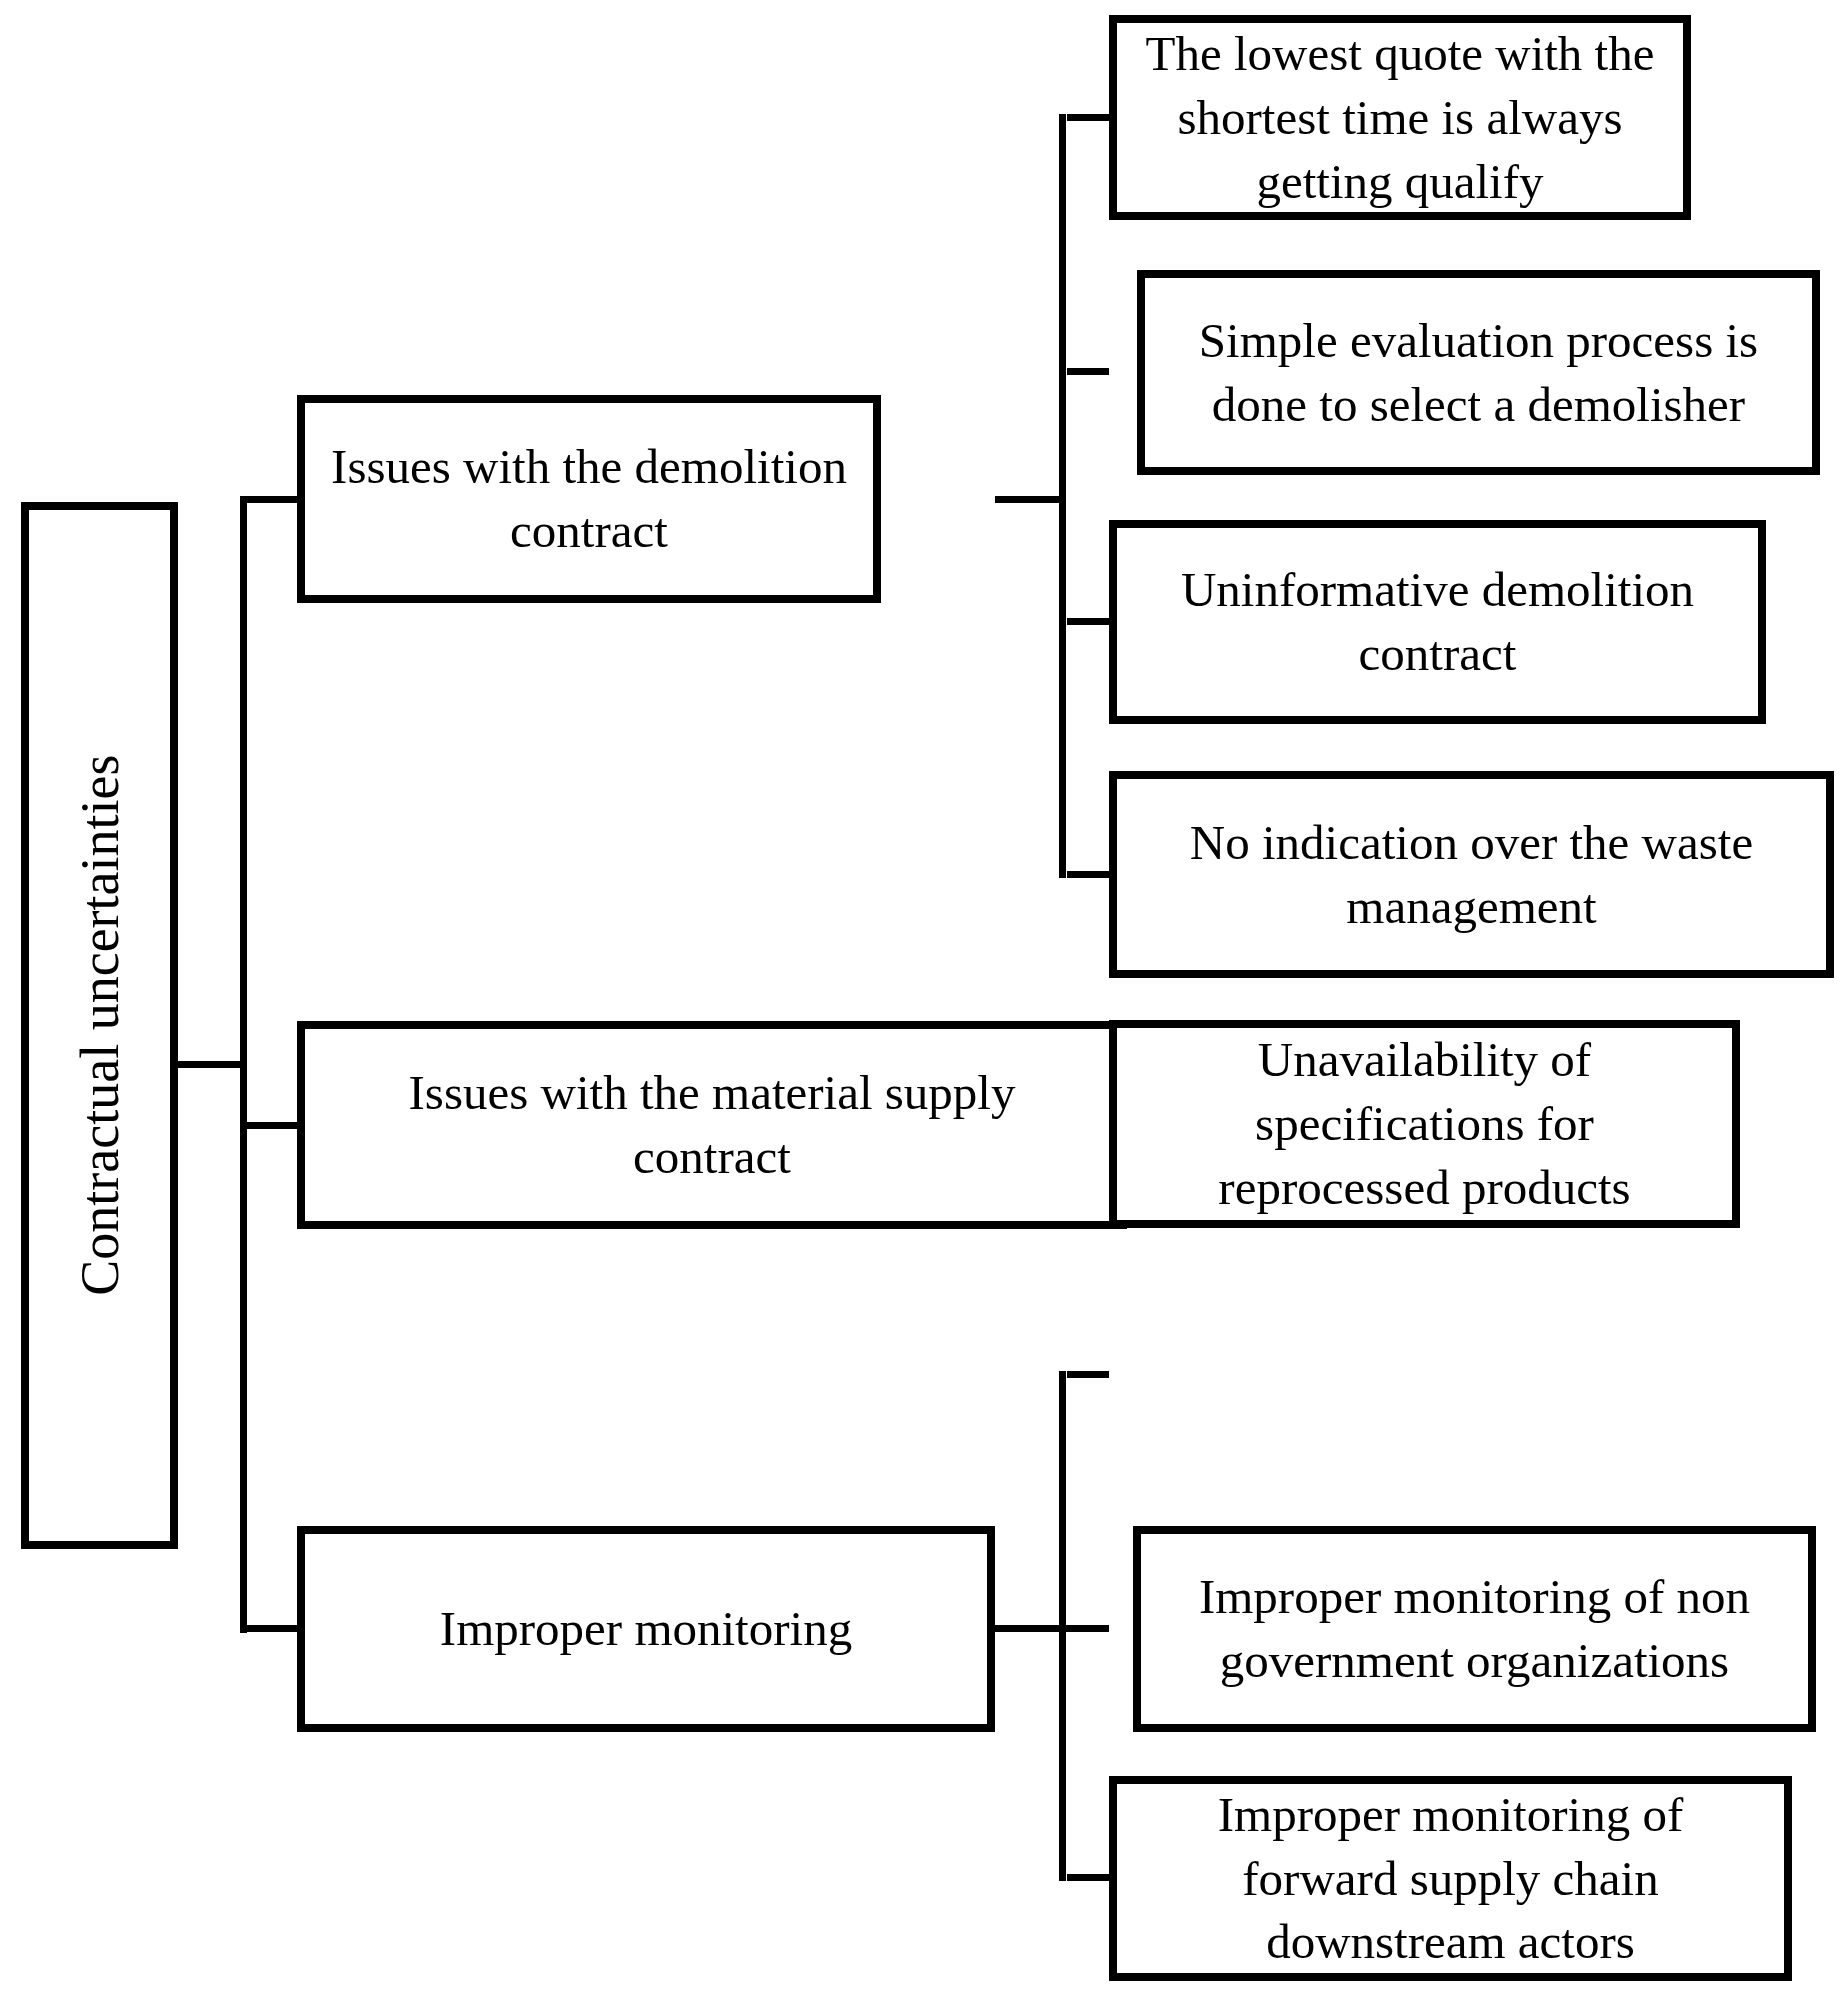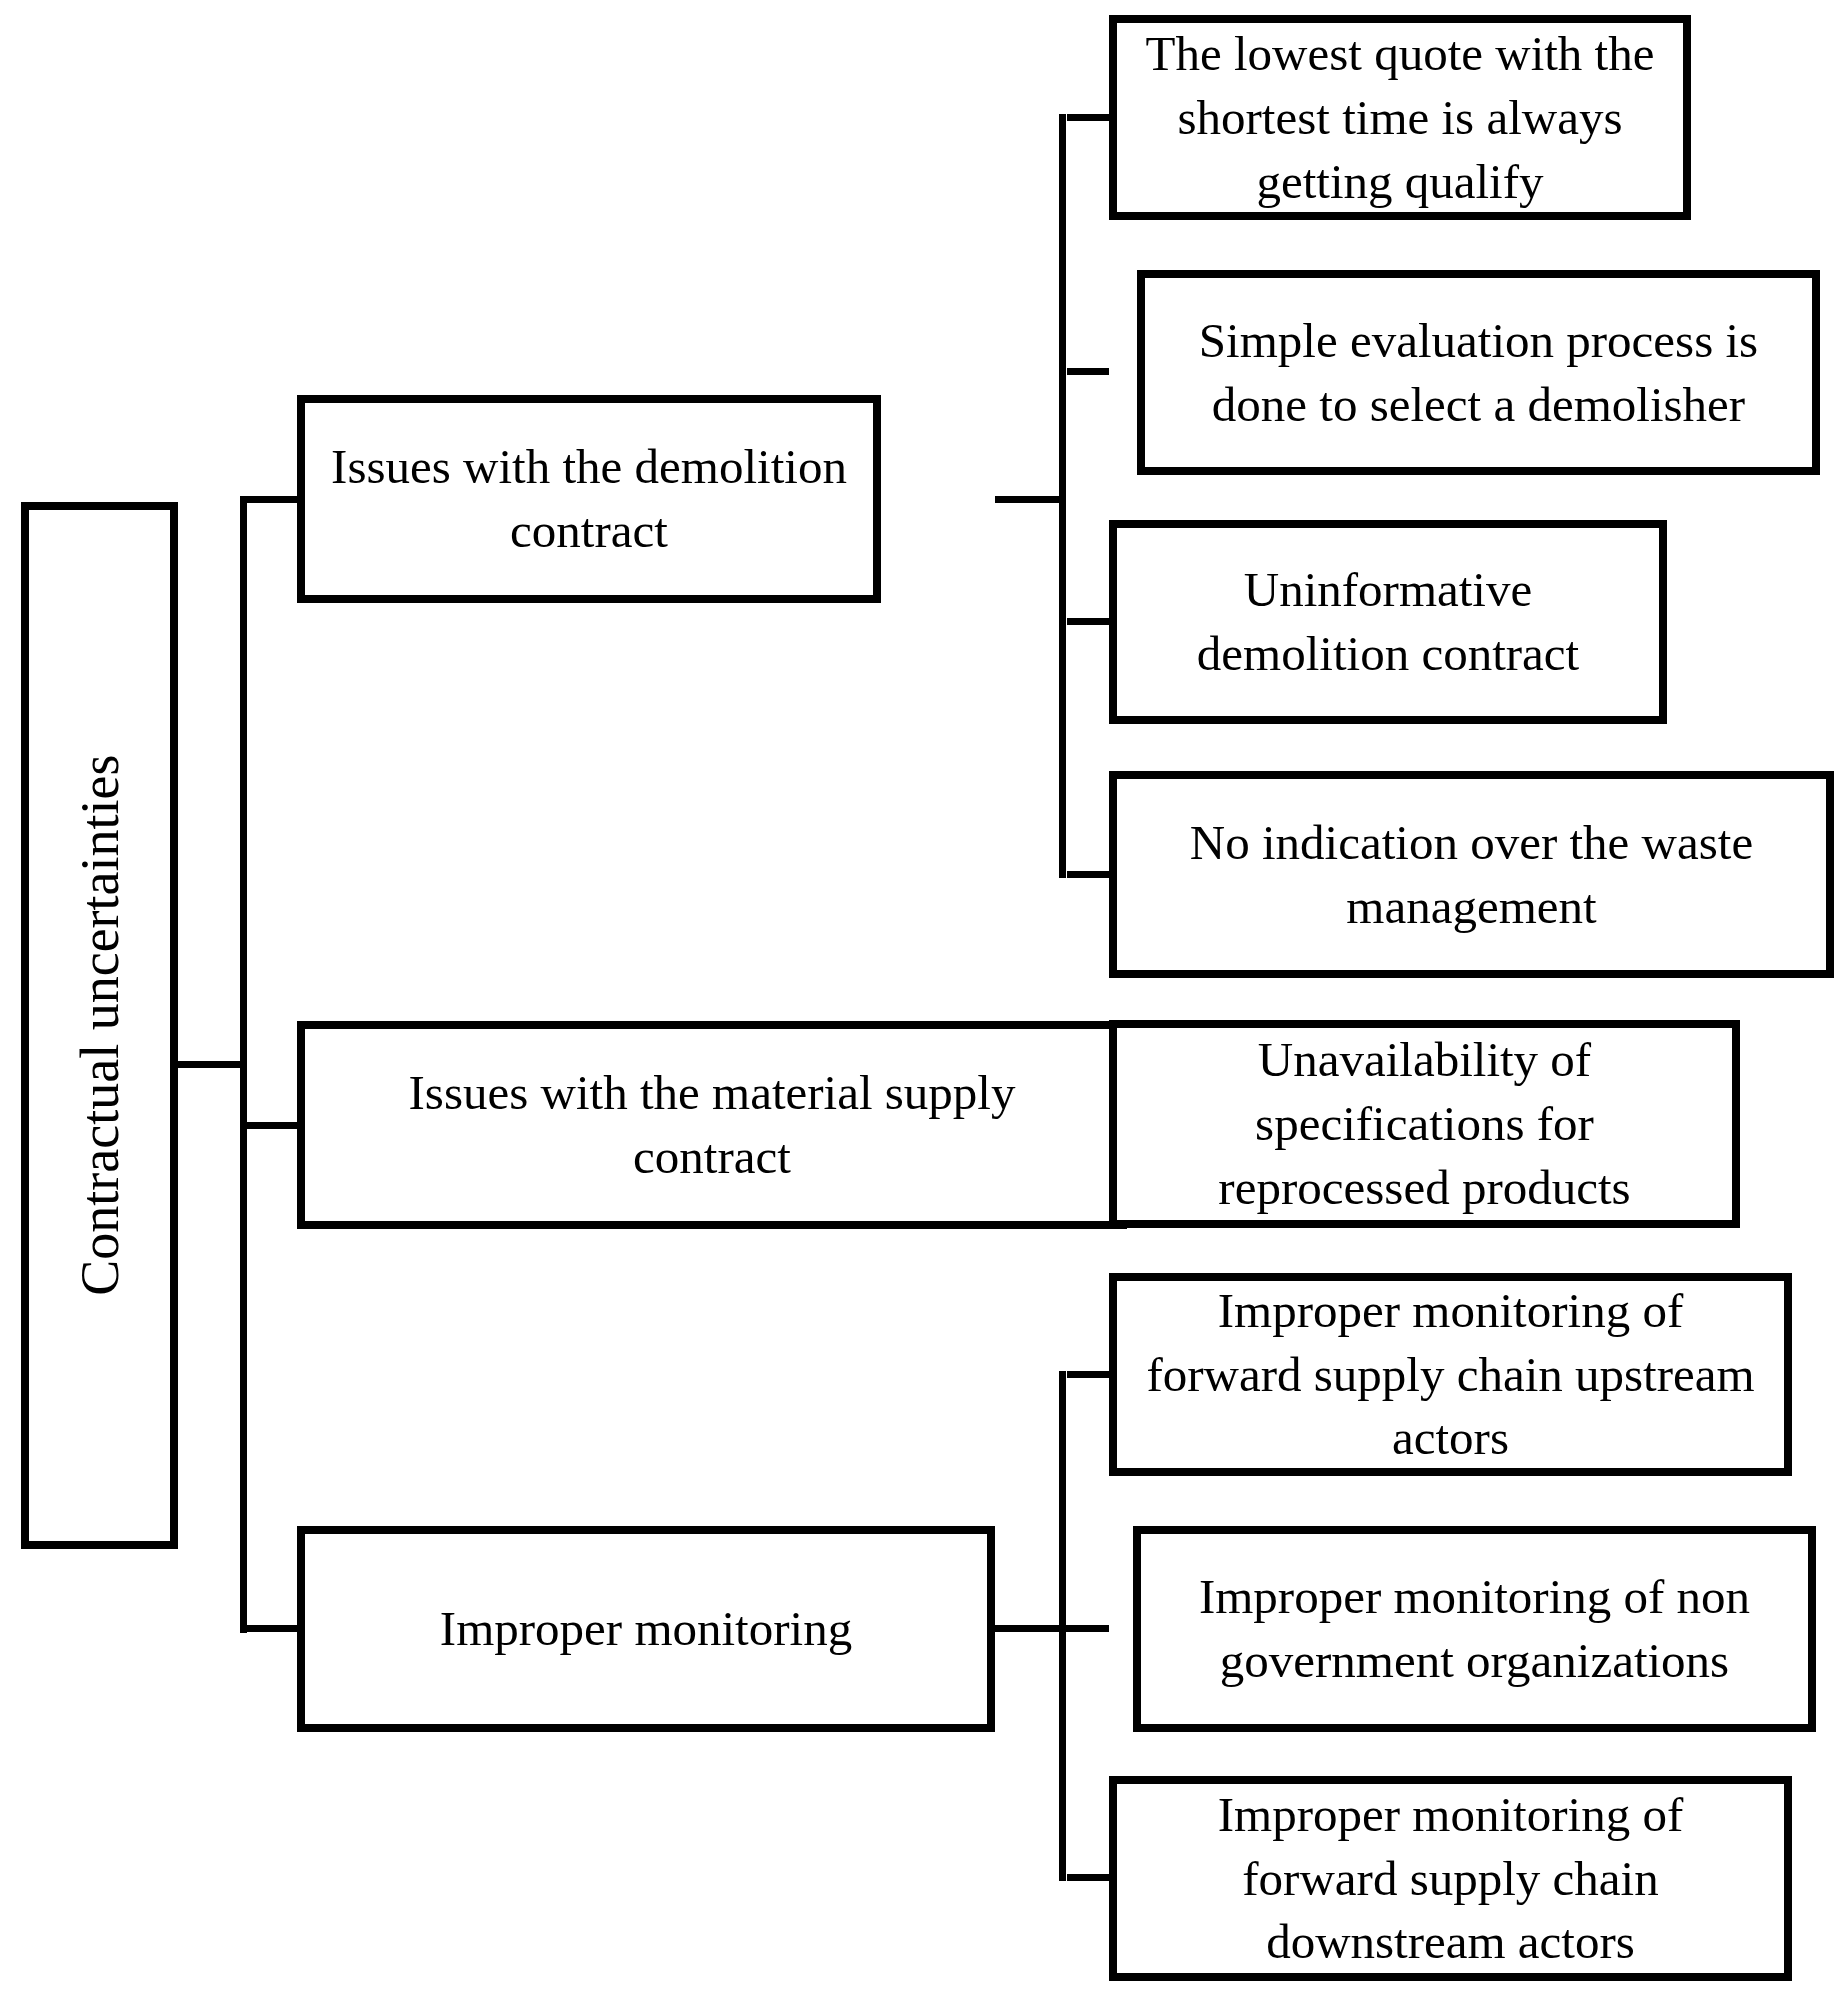--- a/index.html
+++ b/index.html
@@ -85,35 +85,32 @@
   </div>
 
   <div class="node" style="left:1109px; top:15.3px; width:582px; height:205px;">
     <div class="lbl">The lowest quote with the shortest time is always getting qualify</div>
   </div>
 
   <div class="node" style="left:1137px; top:270px; width:683px; height:205px;">
     <div class="lbl">Simple evaluation process is done to select a demolisher</div>
   </div>
 
-  <div class="node" style="left:1109px; top:520px; width:558px; height:204px;">
+  <div class="node" style="left:1109px; top:520px; width:657px; height:204px;">
     <div class="lbl">Uninformative demolition contract</div>
   </div>
 
   <div class="node" style="left:1109px; top:771px; width:725px; height:207px;">
     <div class="lbl">No indication over the waste management</div>
   </div>
 
   <div class="node" style="left:1109px; top:1020px; width:631px; height:208px;">
     <div class="lbl">Unavailability of specifications for reprocessed products</div>
   </div>
 
-  <div class="node" style="left:1109px; top:1273px; width:683px; height:203px;">
-    <div class="lbl">Improper monitoring of forward supply chain upstream actors</div>
-  </div>
 
   <div class="node" style="left:1109px; top:1526px; width:683px; height:206px;margin-left:24px;">
     <div class="lbl">Improper monitoring of non government organizations</div>
   </div>
 
   <div class="node" style="left:1109px; top:1776px; width:683px; height:205px;">
     <div class="lbl">Improper monitoring of forward supply chain downstream actors</div>
   </div>
 
 </div>

